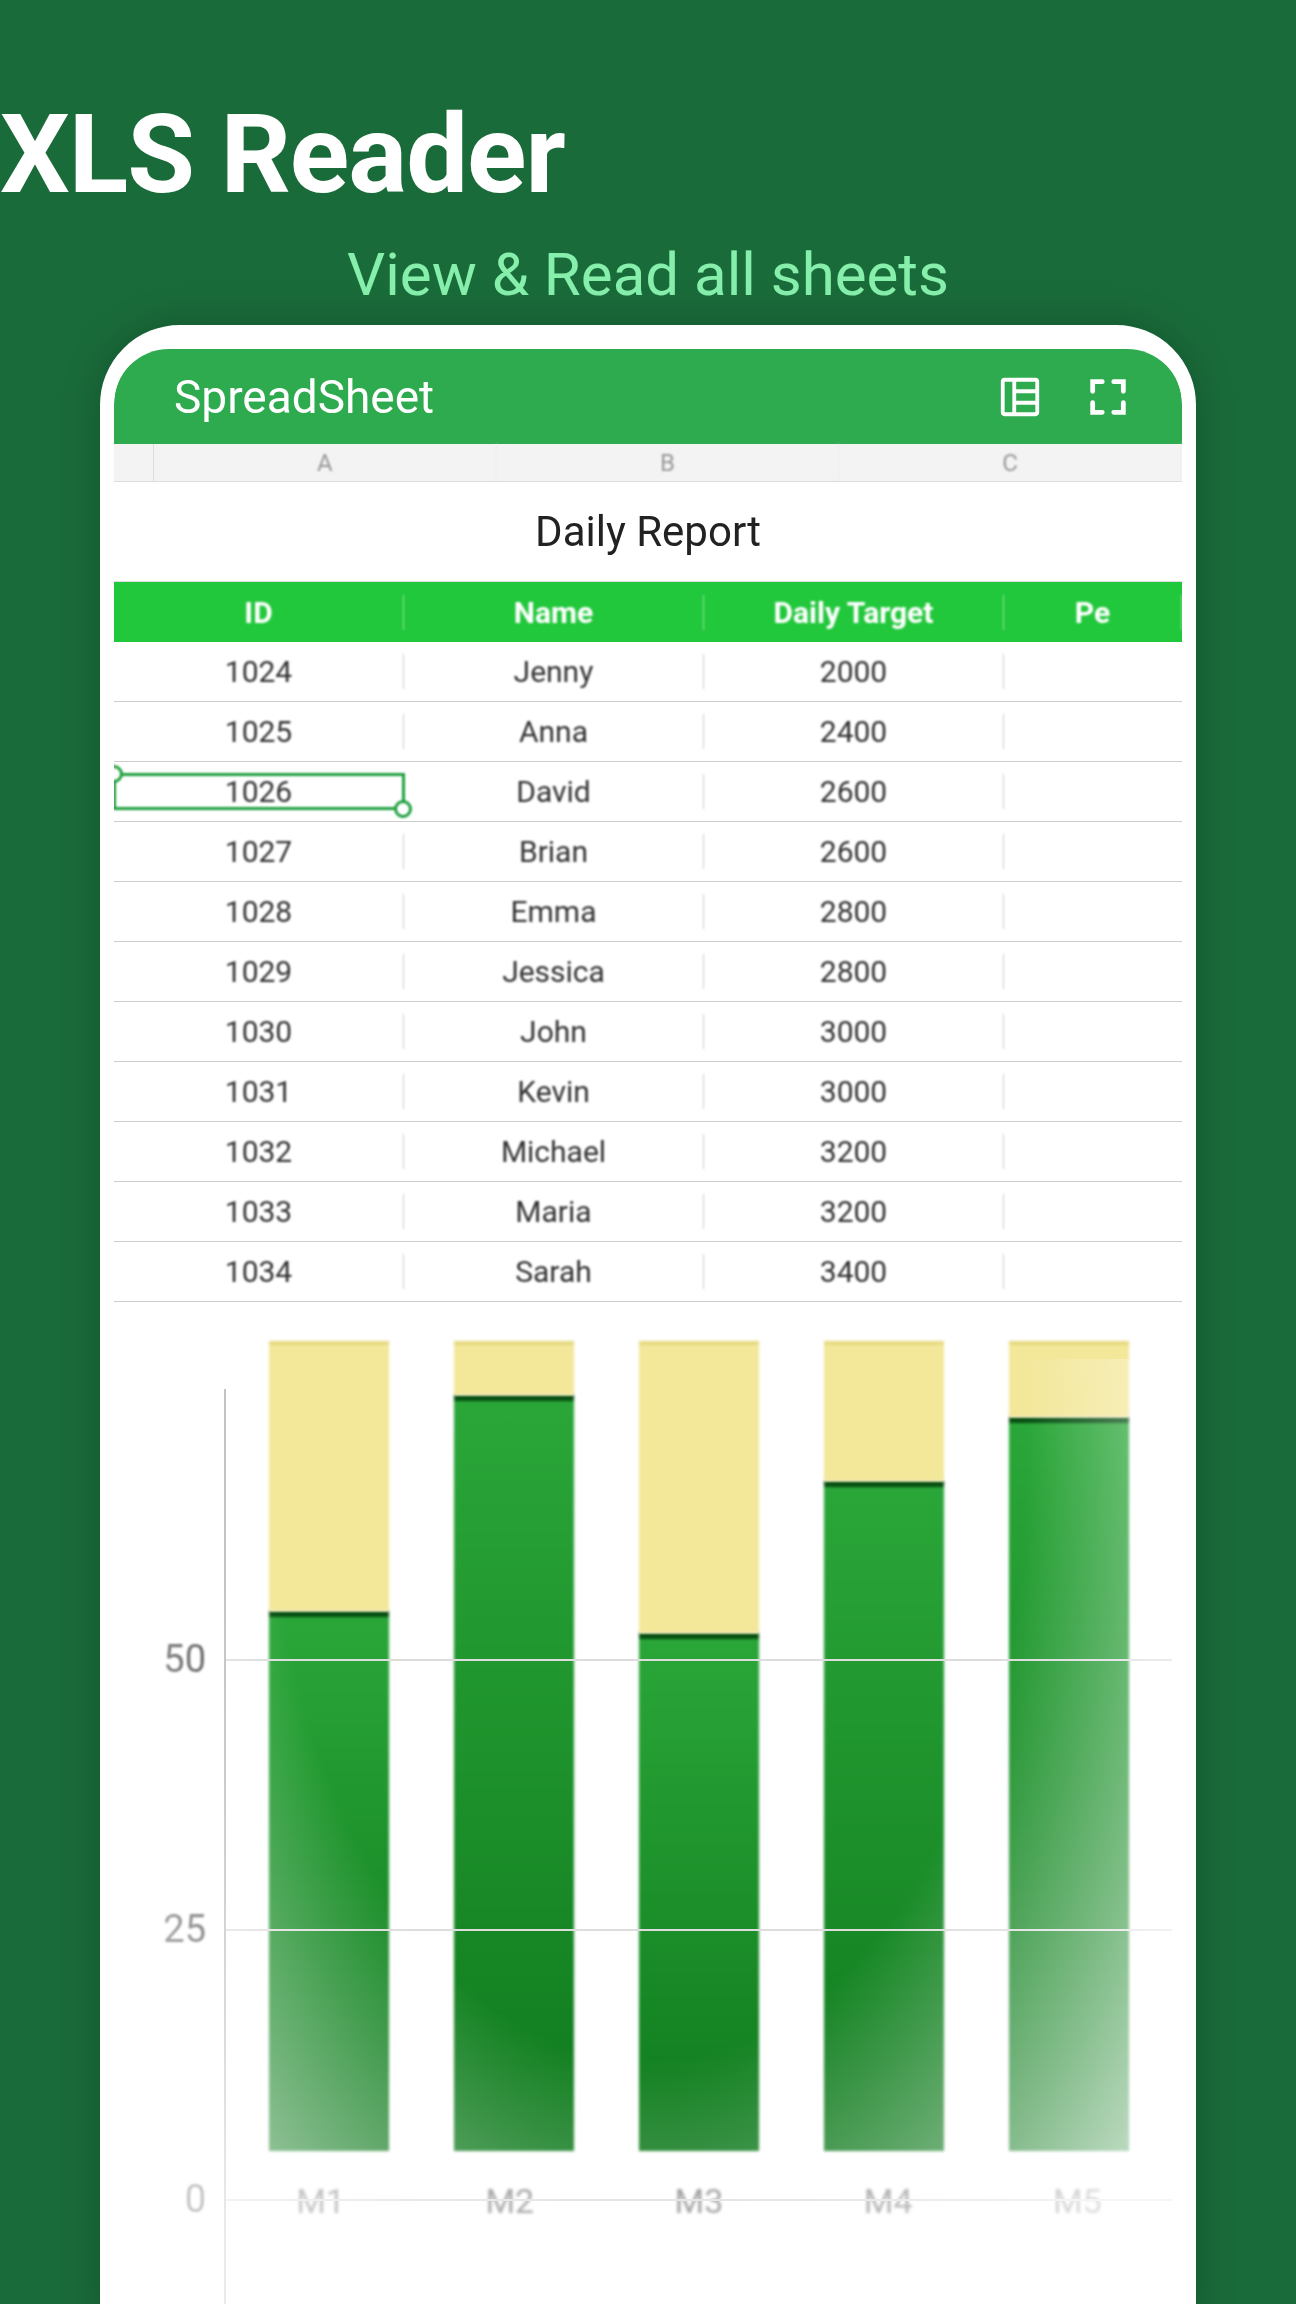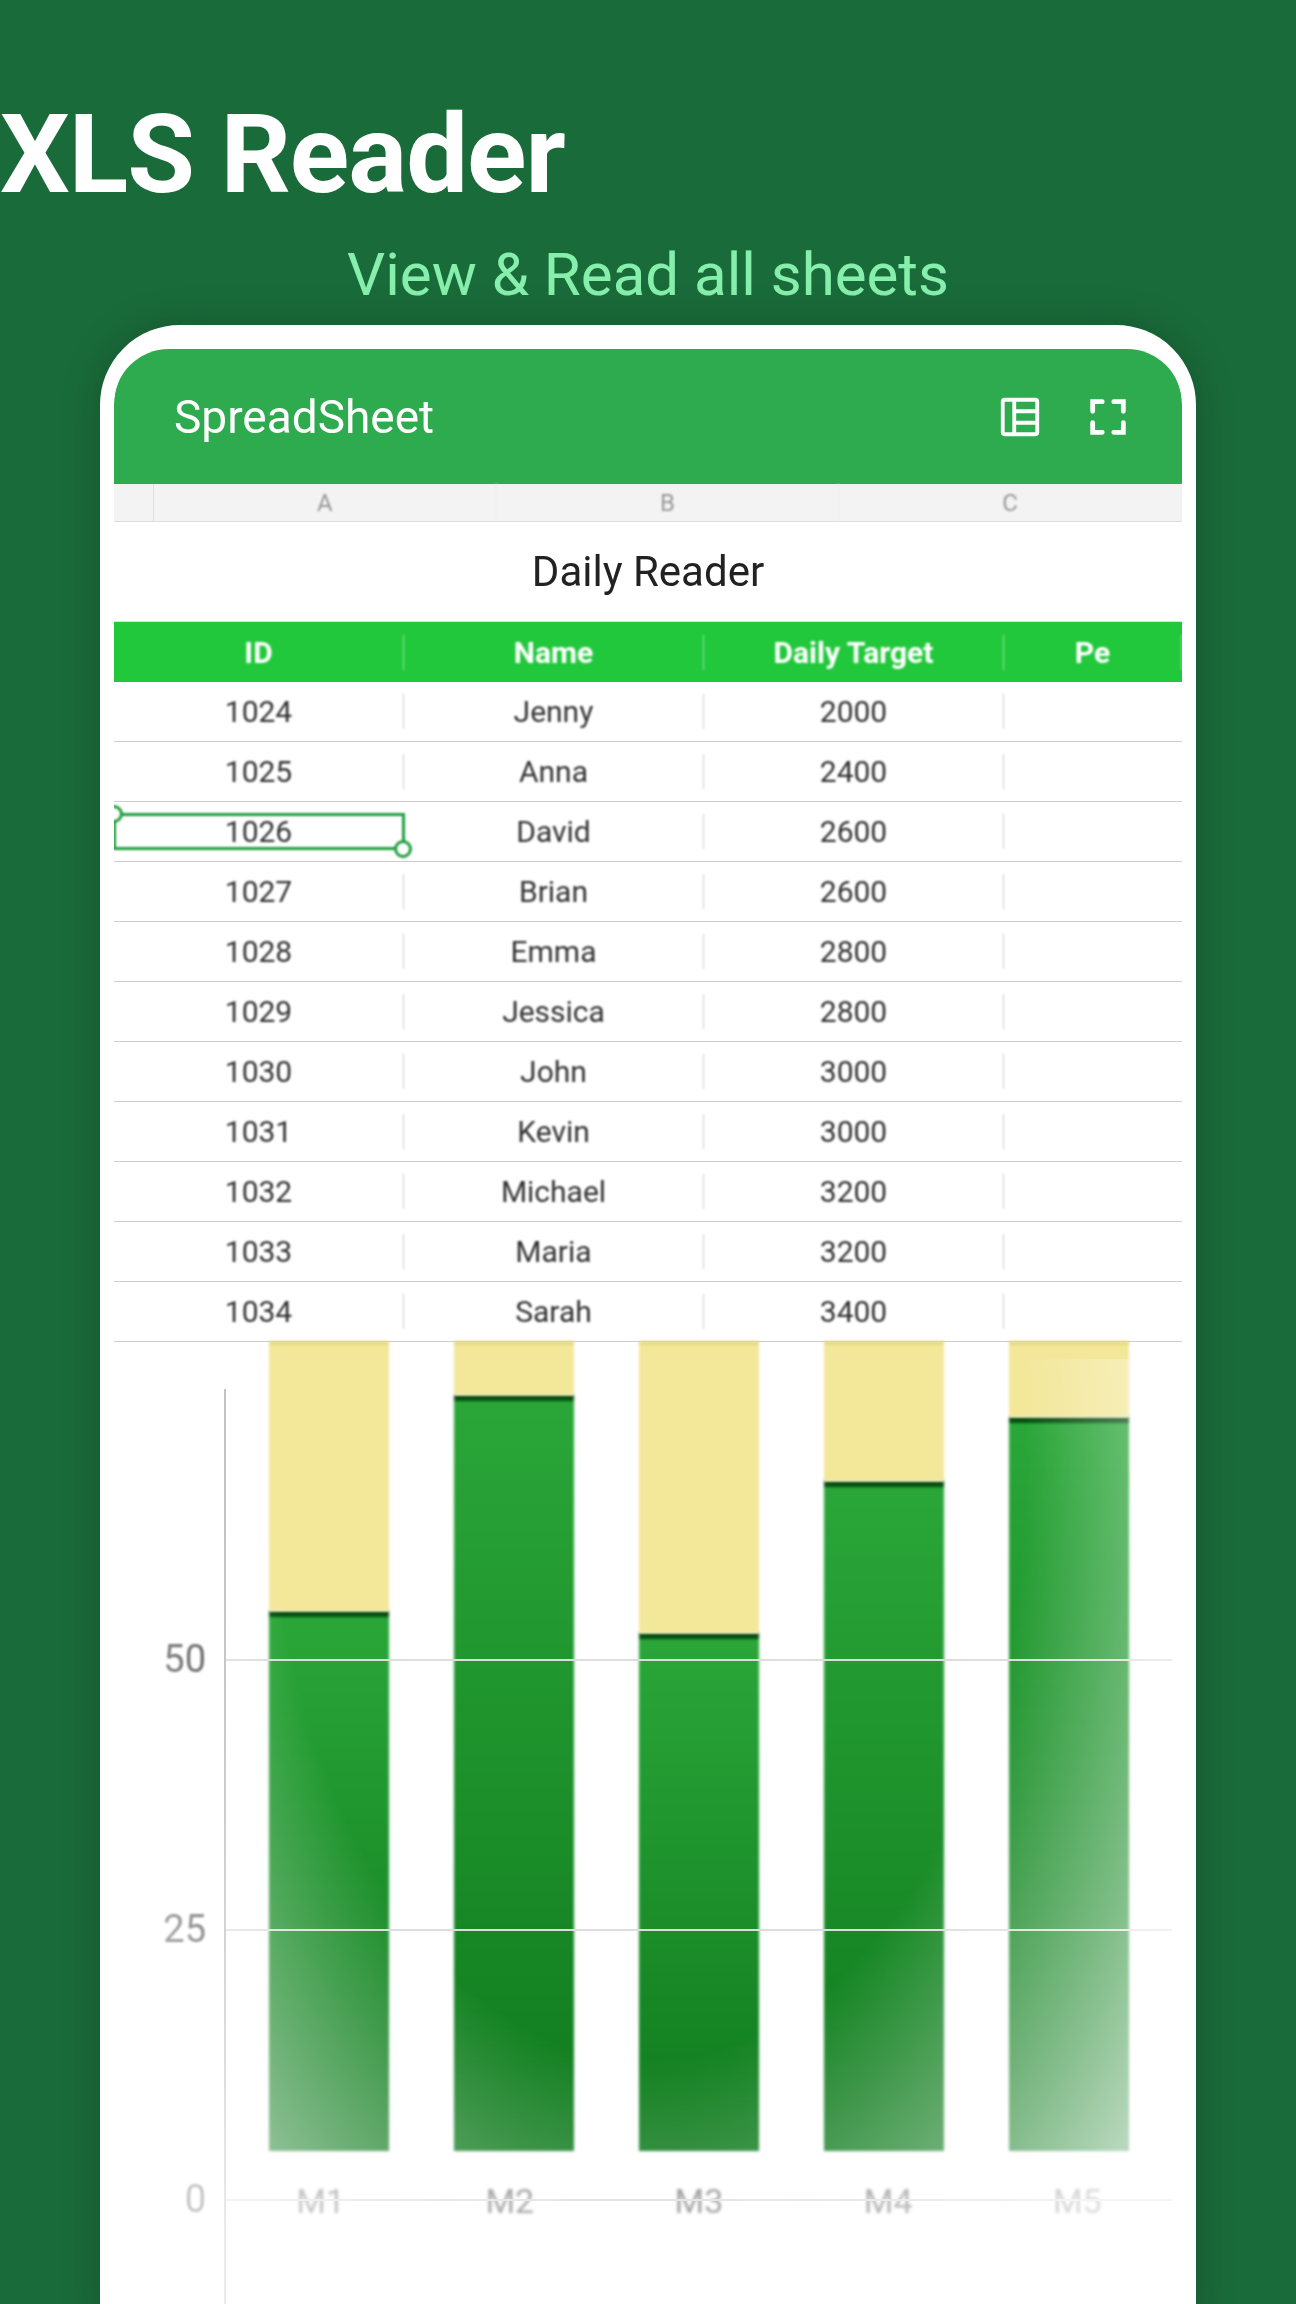--- a/index.html
+++ b/index.html
@@ -32,21 +32,21 @@
       width: 1096px;
       height: 2000px;
       background: #fff;
       border-radius: 80px 80px 0 0;
       border: 14px solid #fff;
       overflow: hidden;
       box-shadow: 0 0 40px rgba(0,0,0,.2);
     }
     .app-bar {
       background: #2fab4f;
-      height: 135px;
+      height: 95px;
       display: flex;
       align-items: center;
       padding: 0 50px 0 60px;
       border-radius: 55px 55px 0 0;
       margin-top: 10px;
     }
     .app-title {
       color: #fff;
       font-size: 46px;
       font-weight: 400;
@@ -239,21 +239,21 @@
     </div>
   </div>
 
   <div class="col-headers">
     <div class="rownum-spacer"></div>
     <div class="ch">A</div>
     <div class="ch">B</div>
     <div class="ch">C</div>
   </div>
 
-  <div class="sheet-title-row">Daily Reader</div>
+  <div class="sheet-title-row">Daily Report</div>
 
   <div class="table-wrap">
     <div class="th-row">
       <div class="cell c-id">ID</div>
       <div class="cell c-name">Name</div>
       <div class="cell c-target">Daily Target</div>
       <div class="cell c-extra">Pe</div>
     </div>
     <div class="data-body" id="data-body">
         <div class="tr">

